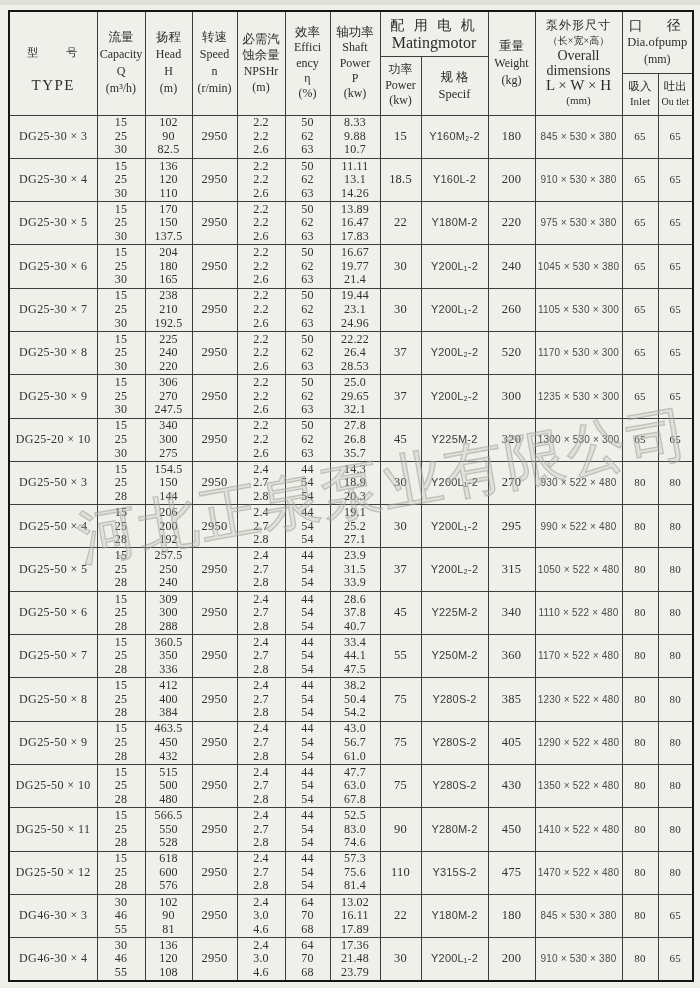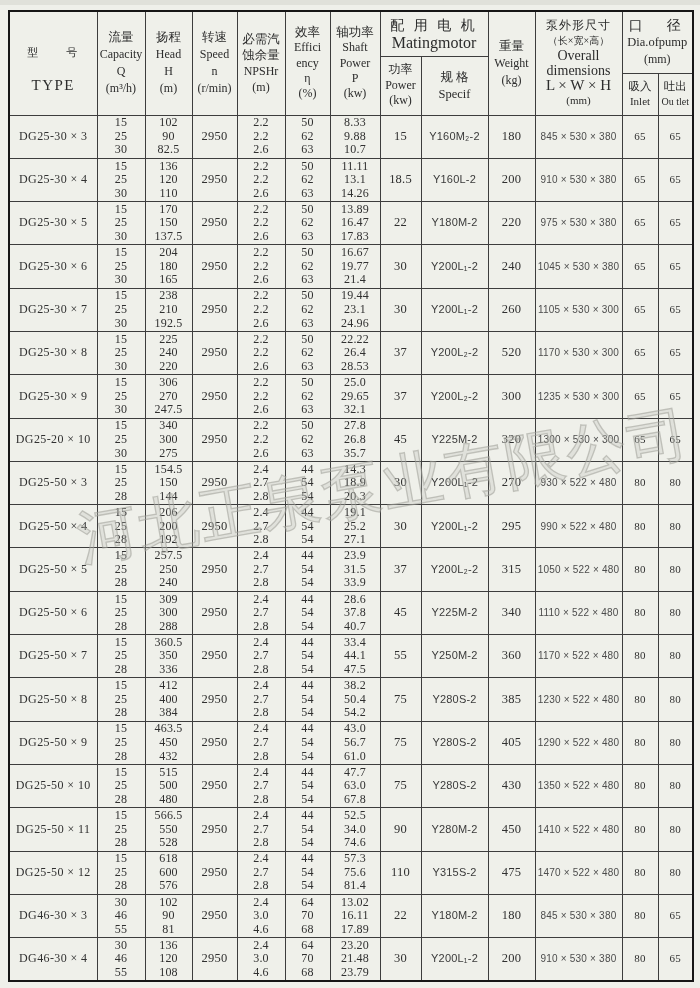--- a/index.html
+++ b/index.html
@@ -790,21 +790,21 @@
             <div>2.7</div>
             <div>2.8</div>
           </td>
           <td class="col-efficiency">
             <div>44</div>
             <div>54</div>
             <div>54</div>
           </td>
           <td class="col-shaft_power">
             <div>52.5</div>
-            <div>34.0</div>
+            <div>83.0</div>
             <div>74.6</div>
           </td>
           <td class="col-motor_power">90</td>
           <td class="col-motor_spec">Y280M-2</td>
           <td class="col-weight">450</td>
           <td class="col-dimensions">1410 × 522 × 480</td>
           <td class="col-inlet">80</td>
           <td class="col-outlet">80</td>
         </tr>
         <tr>
@@ -894,21 +894,21 @@
             <div>2.4</div>
             <div>3.0</div>
             <div>4.6</div>
           </td>
           <td class="col-efficiency">
             <div>64</div>
             <div>70</div>
             <div>68</div>
           </td>
           <td class="col-shaft_power">
-            <div>23.20</div>
+            <div>17.36</div>
             <div>21.48</div>
             <div>23.79</div>
           </td>
           <td class="col-motor_power">30</td>
           <td class="col-motor_spec">Y200L₁-2</td>
           <td class="col-weight">200</td>
           <td class="col-dimensions">910 × 530 × 380</td>
           <td class="col-inlet">80</td>
           <td class="col-outlet">65</td>
         </tr>

